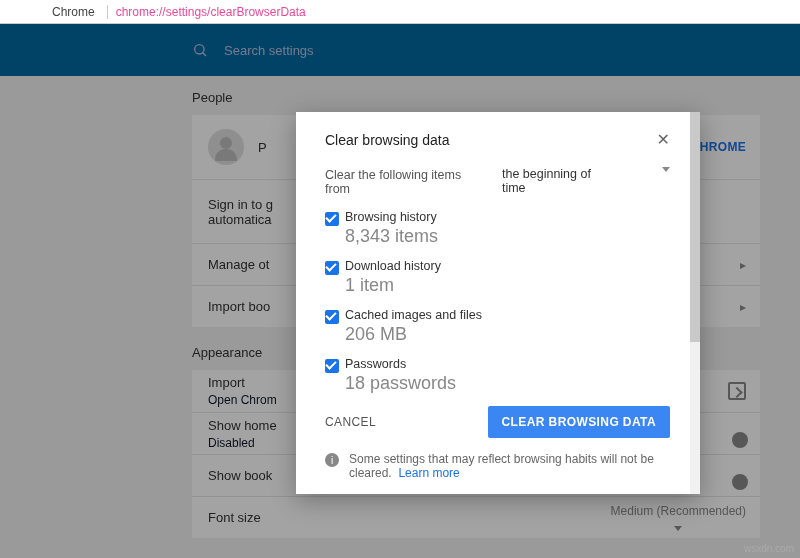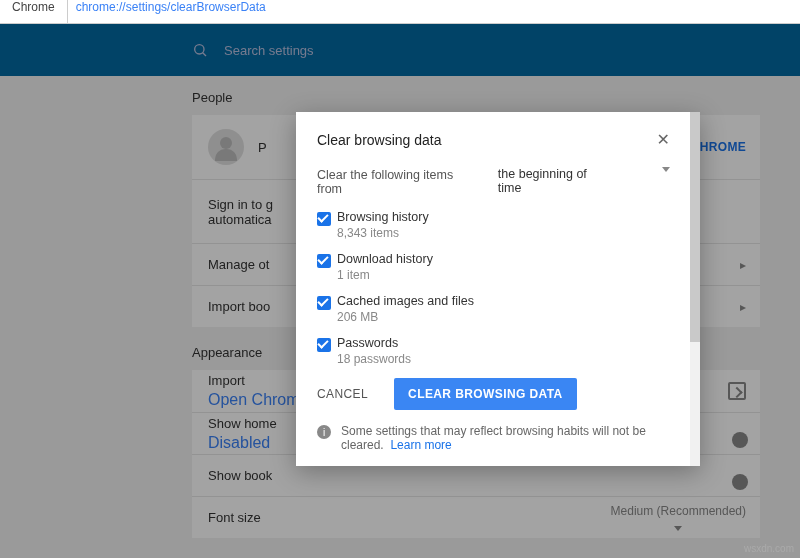--- a/index.html
+++ b/index.html
@@ -1,58 +1,58 @@
 <!DOCTYPE html>
 <html><head>
   <meta charset="utf-8">
   <style>
     * { margin:0; padding:0; box-sizing:border-box; font-family:Arial,sans-serif; }
     body { width:800px; height:558px; overflow:hidden; position:relative; background:#fff; }
-    .addr-bar { height:24px; background:#fff; border-bottom:1px solid #ccc; display:flex; font-size:12px; color:#666; }
+    .addr-bar { height:24px; background:#fff; border-bottom:1px solid #ccc; display:flex; align-items:center; font-size:12px; color:#666;padding-left:40px; }
     .addr-bar .browser { padding:0 12px; border-right:1px solid #ccc; color:#444; }
-    .addr-bar .url { padding:0 8px; color:#3b82f6; }
+    .addr-bar .url { padding:0 8px; color:#ec4899; }
     .backdrop { position:absolute; top:24px; left:0; right:0; bottom:0; }
     .chrome-header { height:52px; background:#0369a1; display:flex; align-items:center; }
     .search-wrap { margin-left:192px; display:flex; align-items:center; gap:16px; color:#b8c0e0; font-size:13px; }
     .content { background:#f1f1f1; padding:14px 0 0 192px; min-height:490px; }
     .section-title { font-size:13px; color:#333; margin-bottom:10px; }
     .panel { background:#fff; width:568px; }
     .panel-row { height:42px; border-top:1px solid #e6e6e6; display:flex; align-items:center; padding:0 16px; position:relative; font-size:13px; color:#333; }
     .panel-row:first-child { border-top:none; }
     .panel-row.tall { height:64px; }
-    .panel-row .sub { color:#3b82f6; font-size:16px; margin-top:3px; }
+    .panel-row .sub { color:#0f172a; font-size:12px; margin-top:3px; }
     .panel-row .col { display:flex; flex-direction:column; }
     .panel-row .right-icon { position:absolute; right:14px; color:#888; font-size:12px; }
     .avatar { width:36px; height:36px; border-radius:50%; background:#e0e0e0; margin-right:14px; position:relative; }
     .avatar:after { content:""; position:absolute; top:8px; left:12px; width:12px; height:12px; border-radius:50%; background:#bdbdbd; }
     .avatar:before { content:""; position:absolute; bottom:4px; left:7px; width:22px; height:12px; border-radius:10px 10px 0 0; background:#bdbdbd; }
     .sign-link { position:absolute; right:14px; color:#1a73e8; font-size:12px; font-weight:bold; letter-spacing:0.3px; }
     .ext-icon { width:18px; height:18px; border:2px solid #888; border-radius:2px; display:inline-flex; align-items:center; justify-content:center; }
     .ext-icon:before { content:""; width:6px; height:6px; border-top:2px solid #888; border-right:2px solid #888; transform:rotate(45deg) translate(1px,1px); }
     .toggle { width:28px; height:12px; background:#bdbdbd; border-radius:6px; position:relative; }
     .toggle:after { content:""; position:absolute; right:-2px; top:-2px; width:16px; height:16px; border-radius:50%; background:#888; }
     .sel-like { display:flex; align-items:center; gap:8px; font-size:13px;flex-direction:column; }
     .sel-like .caret { border-left:4px solid transparent; border-right:4px solid transparent; border-top:5px solid #888; }
     .scrim { position:absolute; top:24px; left:0; right:0; bottom:0; background:rgba(0,0,0,0.36); }
     .dialog { position:absolute; top:112px; left:296px; width:404px; background:#fff; box-shadow:0 6px 24px rgba(0,0,0,0.3); display:flex; }
-    .dlg-body { flex:1; padding:18px 20px 14px 21px; }
+    .dlg-body { flex:1; padding:18px 20px 14px 29px; }
     .dlg-scroll { width:10px; background:#f1f1f1; position:relative; }
     .dlg-thumb { position:absolute; top:0; left:0; width:10px; height:230px; background:#c9c9c9; }
     .dlg-title-row { display:flex; justify-content:space-between; align-items:center; margin-bottom:18px; }
     .dlg-title { font-size:14px; color:#222; }
     .close-x { color:#666; font-size:16px; cursor:pointer; }
     .range-row { display:flex; align-items:center; gap:18px; font-size:12.5px; color:#555; margin-bottom:14px; }
     .range-sel { display:flex; gap:50px; border-bottom:1px solid transparent; color:#333; }
     .range-sel .caret { border-left:4px solid transparent; border-right:4px solid transparent; border-top:5px solid #888; }
     .opt { display:flex; align-items:flex-start; gap:6px; margin-bottom:12px; }
     .cb { width:14px; height:14px; background:#1a73e8; border-radius:2px; margin-top:2px; position:relative; flex-shrink:0; }
     .cb:after { content:""; position:absolute; left:3px; top:0px; width:4px; height:8px; border:solid #fff; border-width:0 2px 2px 0; transform:rotate(45deg); }
     .opt .lbl { font-size:12.5px; color:#333; }
-    .opt .sublbl { font-size:12px; color:#888; margin-top:2px; }
-    .btn-row { display:flex; justify-content:flex-start; gap:26px; align-items:center; margin:12px 0 14px 0; }
+    .opt .sublbl { font-size:18px; color:#888; margin-top:2px; }
+    .btn-row { display:flex; justify-content:space-between; gap:26px; align-items:center; margin:12px 0 14px 0; }
     .btn-text { font-size:12px; color:#555; letter-spacing:0.4px; cursor:pointer; }
     .btn-primary { background:#3a86f3; color:#fff; font-size:12px; letter-spacing:0.4px; font-weight:bold; padding:9px 14px; border-radius:2px; cursor:pointer; }
     .footer-note { display:flex; gap:10px; font-size:12px; color:#666; align-items:flex-start; }
     .info-icon { width:14px; height:14px; border-radius:50%; background:#888; color:#fff; font-size:10px; display:flex; align-items:center; justify-content:center; flex-shrink:0; margin-top:1px; }
     .footer-note .learn { color:#1a73e8; }
     .watermark { position:absolute; bottom:4px; right:6px; font-size:10px; color:#aaa; }
     svg { display:block; }
   </style>
 </head>
 <body>

